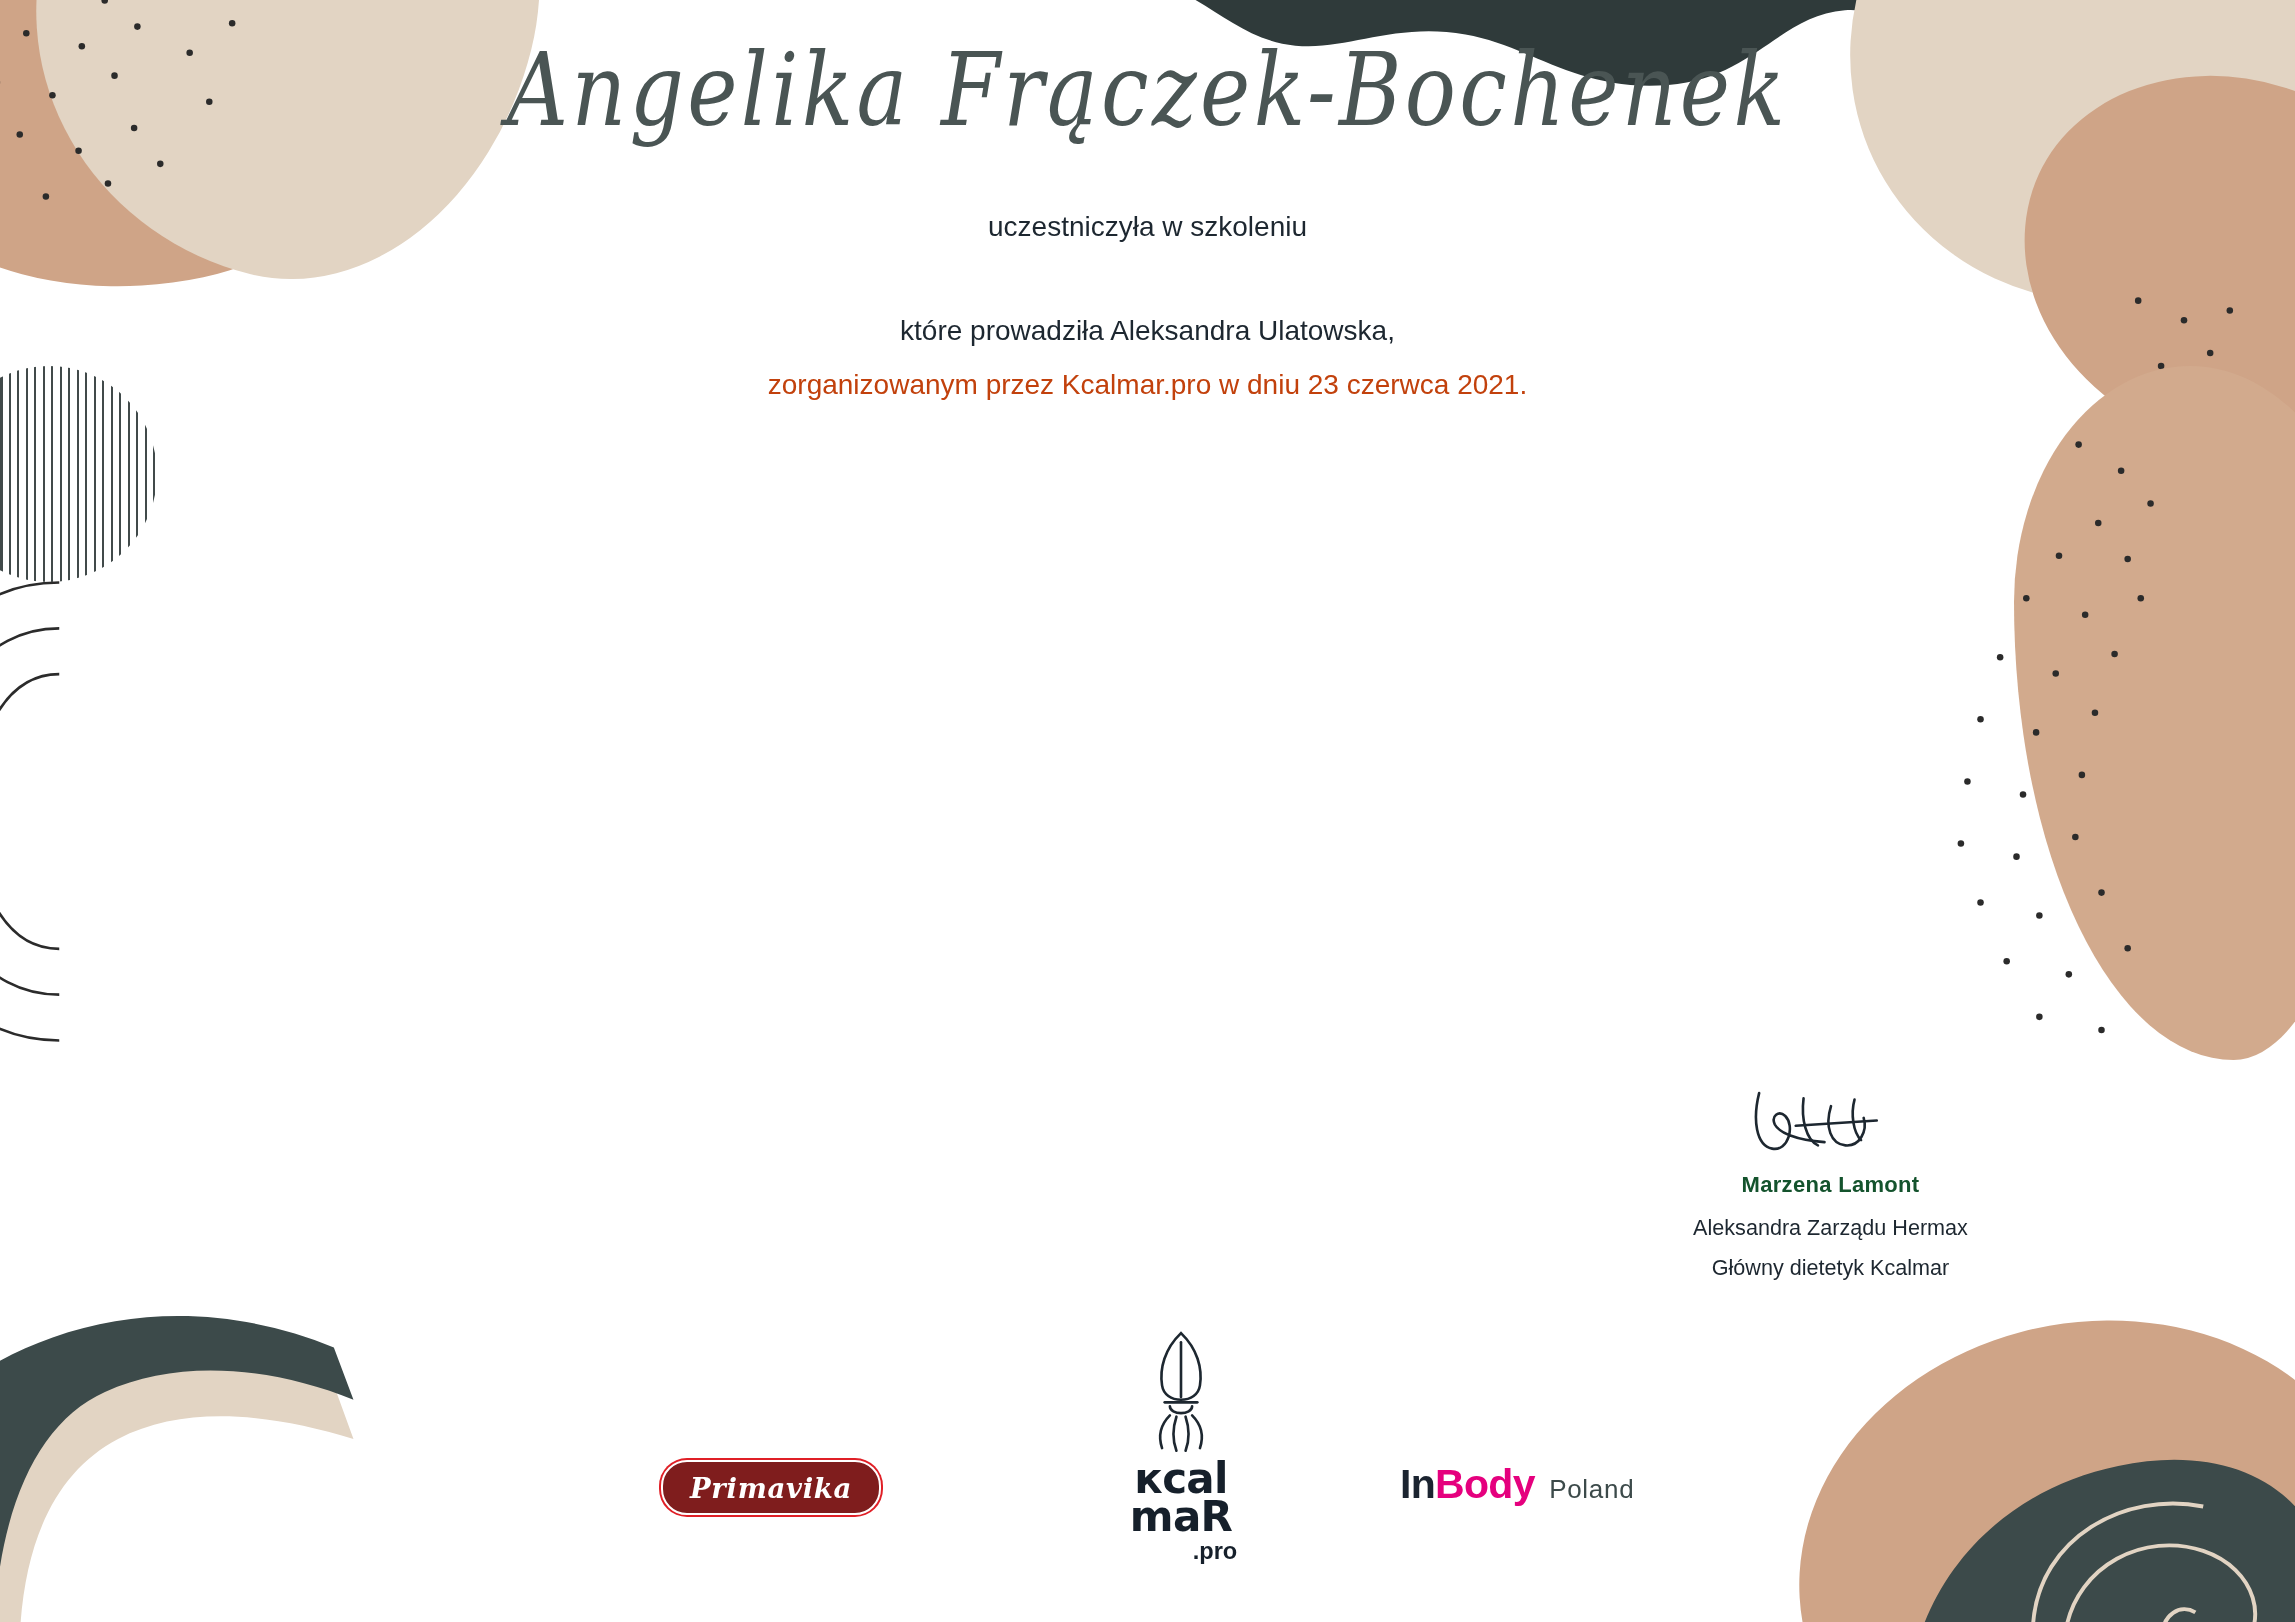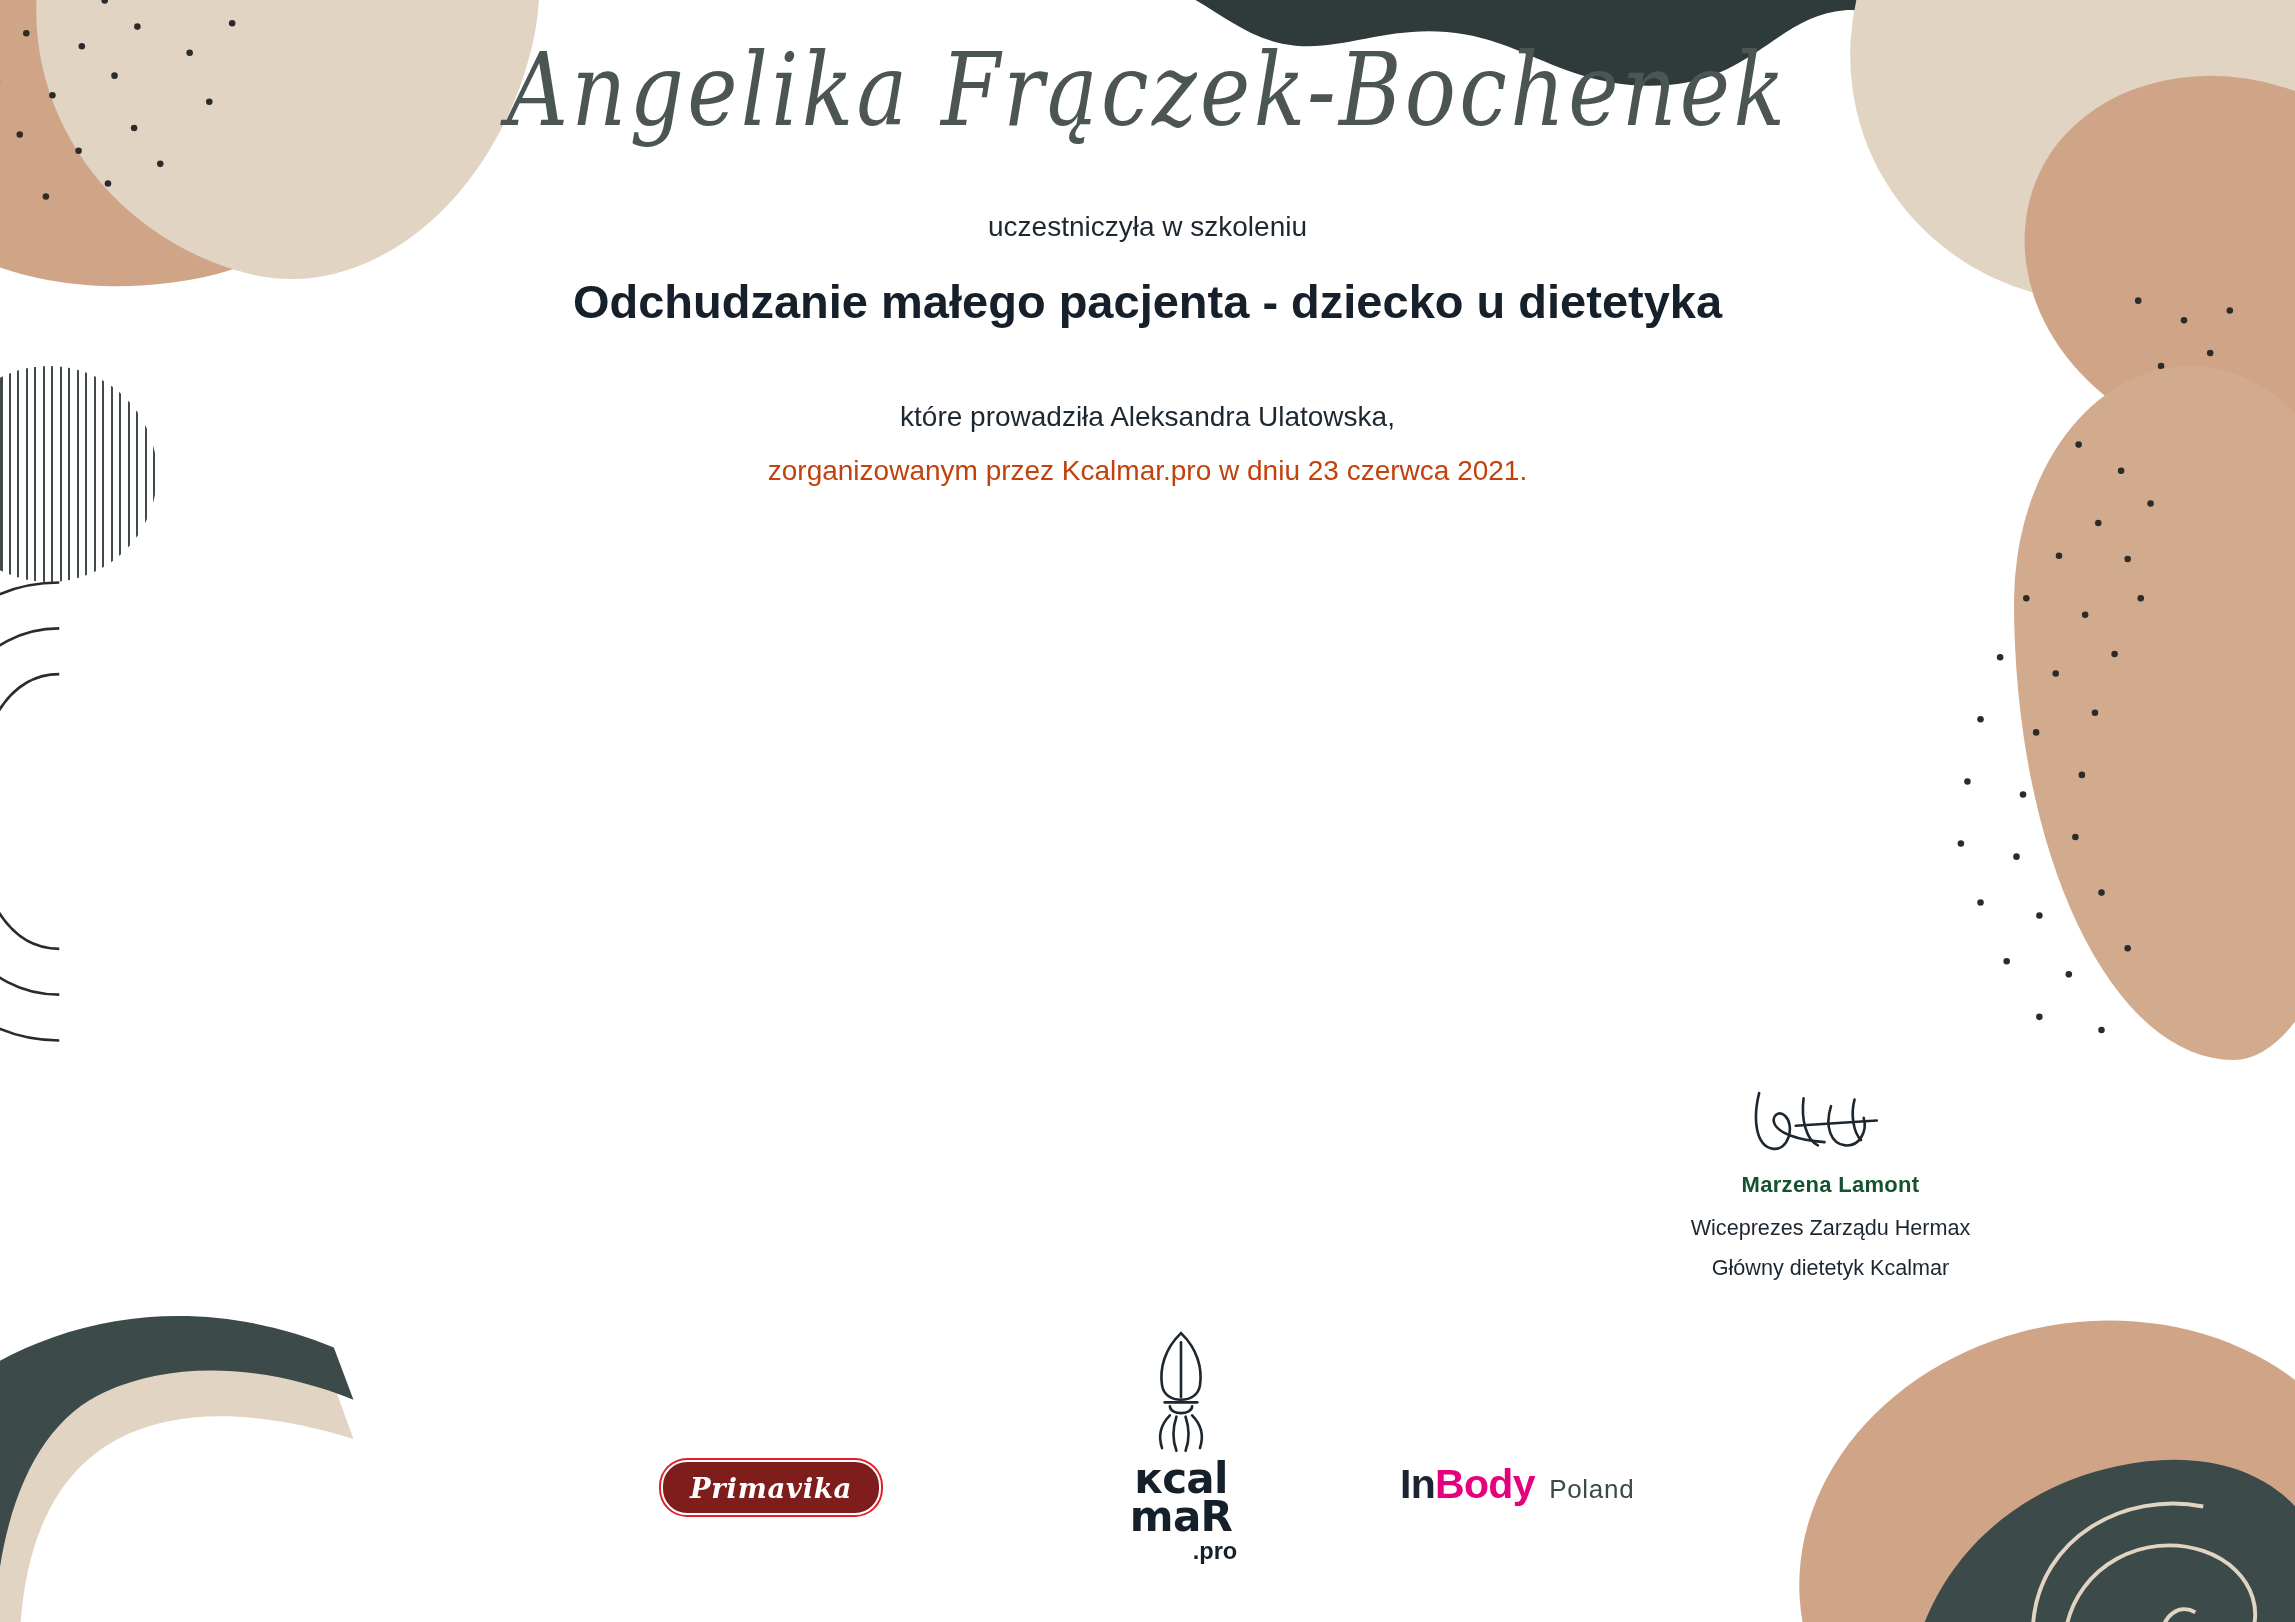--- a/index.html
+++ b/index.html
@@ -402,39 +402,38 @@
     <path fill="#3c4a4a" d="M120 700 C60 470 190 250 430 200 C620 160 760 250 760 430 L760 700 Z"></path>
     <g fill="none" stroke="#e2d4c3" stroke-width="6">
       <path d="M560 640 C420 640 330 560 350 450 C368 352 470 300 560 330 C640 357 665 440 610 490 C565 531 500 510 498 460 C497 428 525 410 548 424"></path>
       <path d="M620 670 C430 680 290 580 300 440 C310 310 440 238 560 262"></path>
     </g>
   </svg>
 
   <div class="content">
     <div class="recipient">Angelika Frączek-Bochenek</div>
     <div class="subline">uczestniczyła w szkoleniu</div>
-    <div class="course-title">Odchudzanie małego pacjenta - dziecko u dietetyka</div>
     <div class="detail">które prowadziła Aleksandra Ulatowska,</div>
     <div class="detail2">zorganizowanym przez Kcalmar.pro w dniu 23 czerwca 2021.</div>
   </div>
 
   <div class="sig-block">
     <div class="sig-mark">
       <svg width="196" height="85" viewBox="0 0 300 130">
         <g fill="none" stroke="#1d2730" stroke-width="4" stroke-linecap="round">
           <path d="M40 20 C30 60 35 100 60 105 C85 110 95 70 80 55 C70 46 58 55 64 68 C70 80 96 92 140 95"></path>
           <path d="M108 28 C104 60 112 92 130 100"></path>
           <path d="M150 40 C140 72 150 98 172 100 C194 102 206 78 200 58"></path>
           <path d="M96 70 L220 62"></path>
           <path d="M186 30 C180 52 184 80 196 92"></path>
         </g>
       </svg>
     </div>
     <div class="sig-name">Marzena Lamont</div>
-    <div class="sig-role1">Wiceprezes Zarządu Hermax</div>
+    <div class="sig-role1">Aleksandra Zarządu Hermax</div>
     <div class="sig-role2">Główny dietetyk Kcalmar</div>
   </div>
 
   <div class="logos">
 
     <div class="logo-primavika">
       <span>Primavika</span>
     </div>
 
     <div class="logo-kcalmar">

